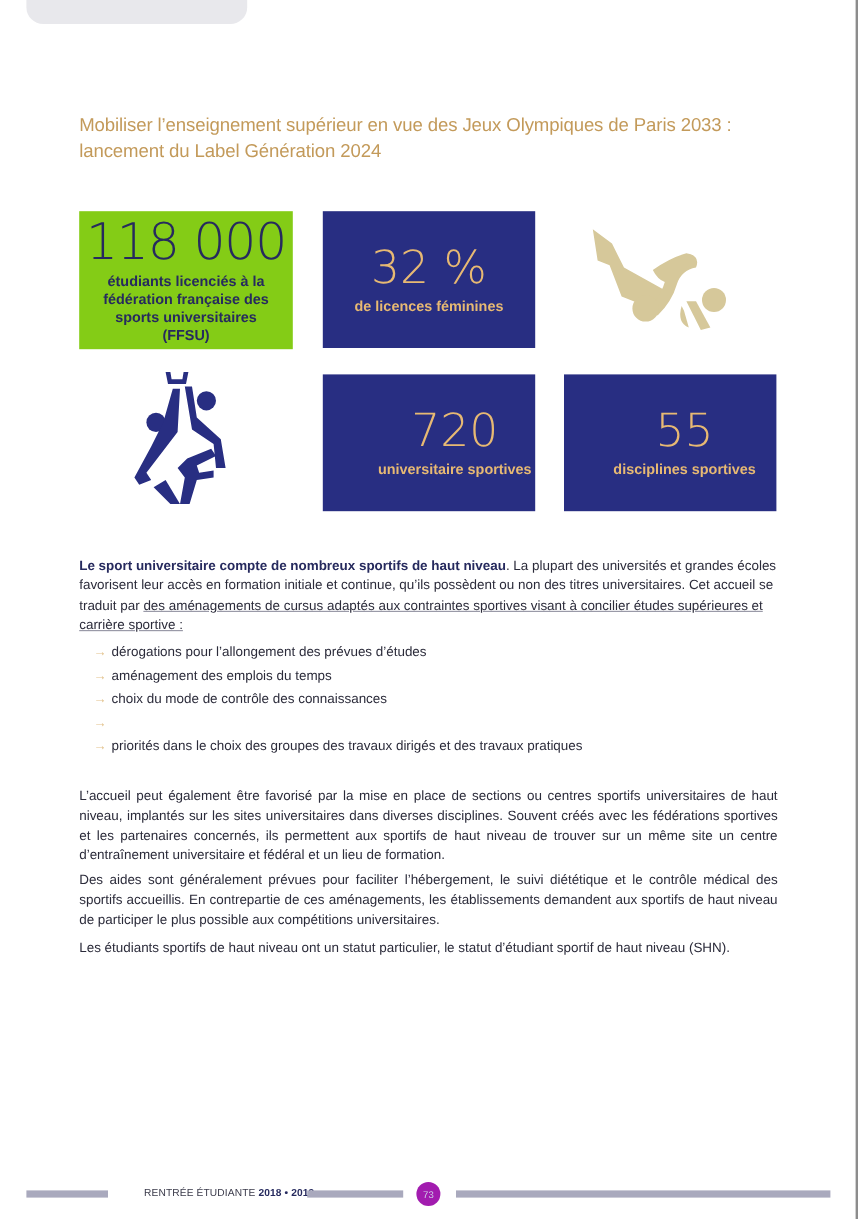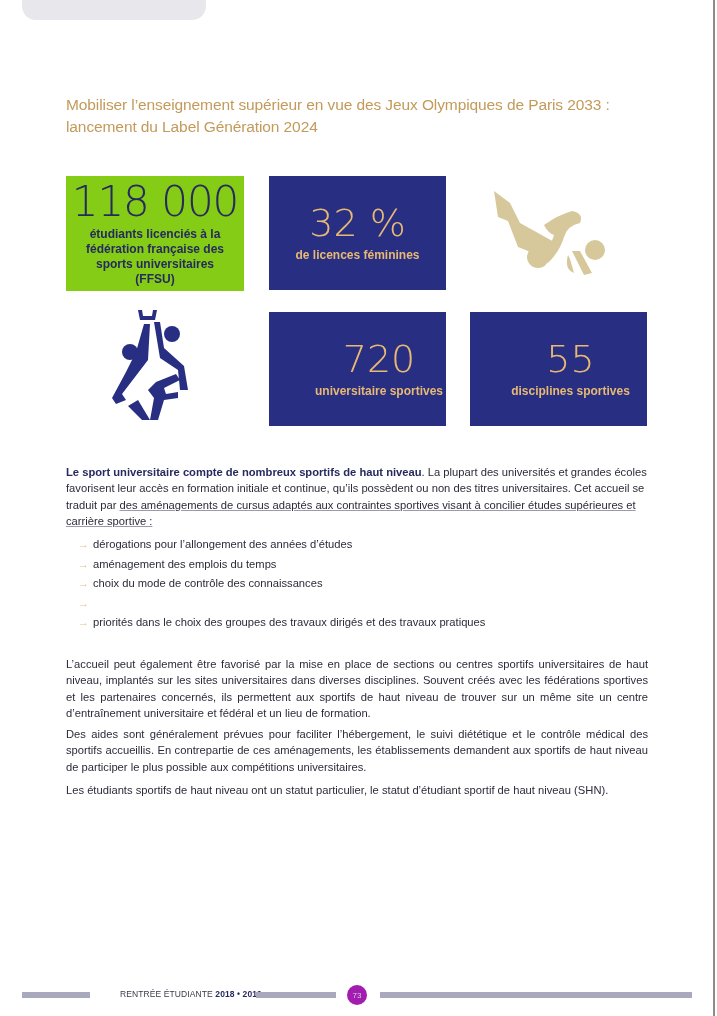--- a/index.html
+++ b/index.html
@@ -104,21 +104,21 @@
   <div class="lbl">disciplines sportives</div>
 </div>
 
 <div class="body-text" style="top:464px;">
   <b>Le sport universitaire compte de nombreux sportifs de haut niveau</b><span>. La plupart des universités et grandes écoles favorisent leur accès en formation initiale et continue, qu’ils possèdent ou non des titres universitaires. Cet accueil se traduit par </span><span class="ul">des aménagements de cursus adaptés aux contraintes sportives visant à concilier études supérieures et carrière sportive :</span>
 </div>
 
 <ul class="bullets">
   <li>
       <span class="arrow">→</span>
-      <span>dérogations pour l’allongement des années d’études</span>
+      <span>dérogations pour l’allongement des prévues d’études</span>
     </li>
   <li>
       <span class="arrow">→</span>
       <span>aménagement des emplois du temps</span>
     </li>
   <li>
       <span class="arrow">→</span>
       <span>choix du mode de contrôle des connaissances</span>
     </li>
   <li>

